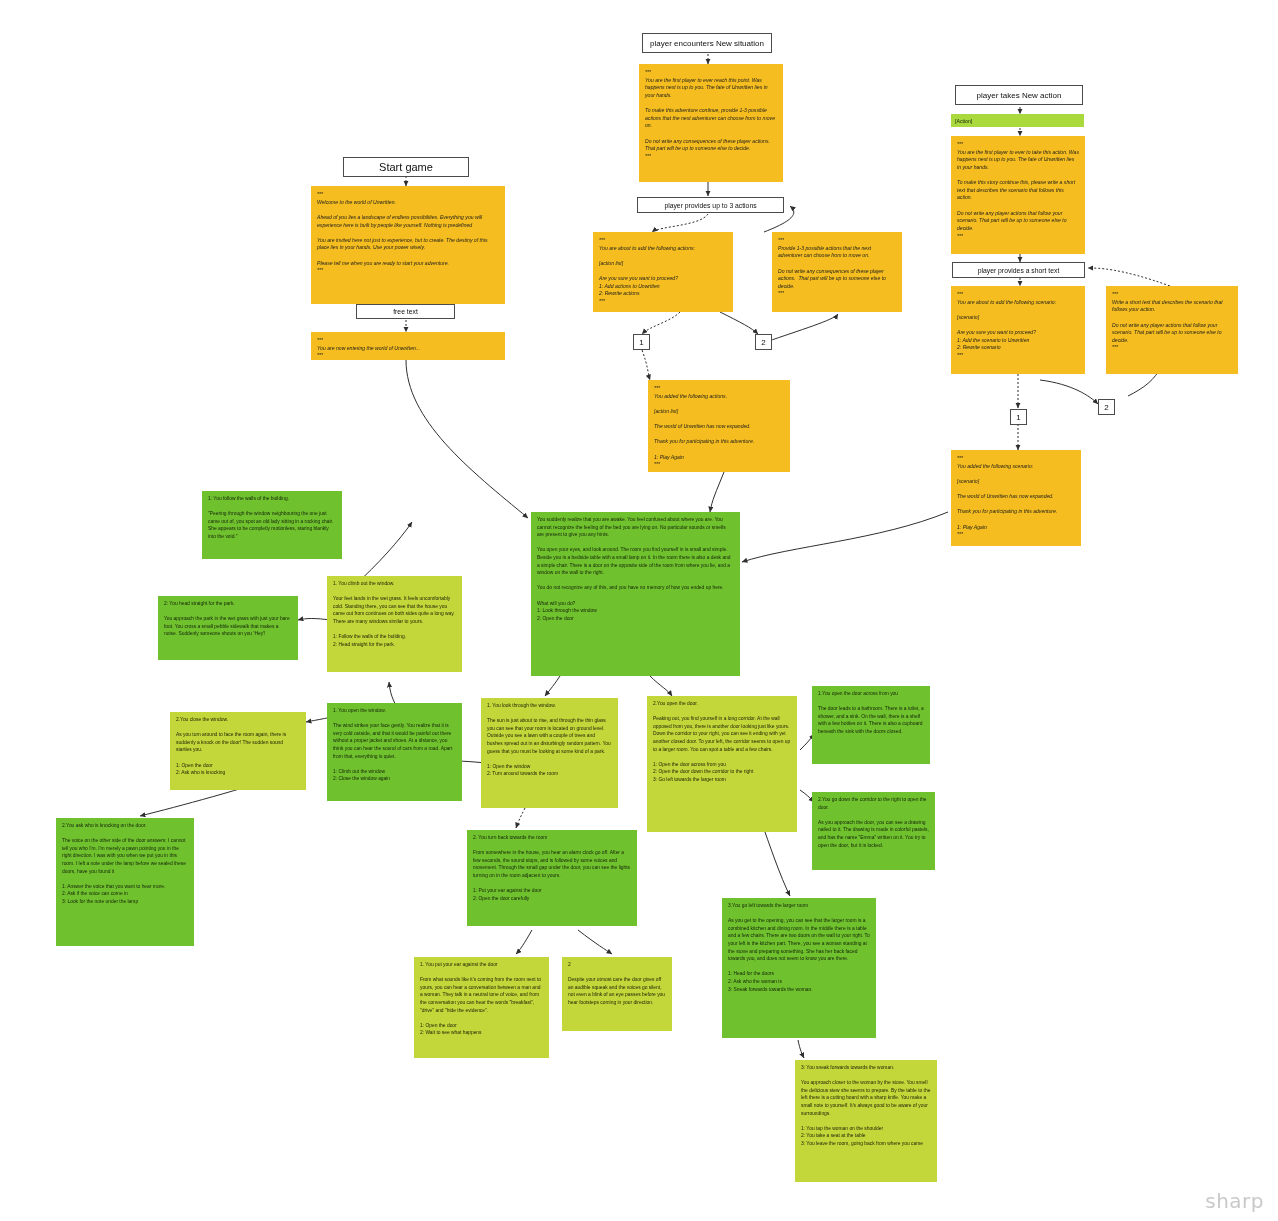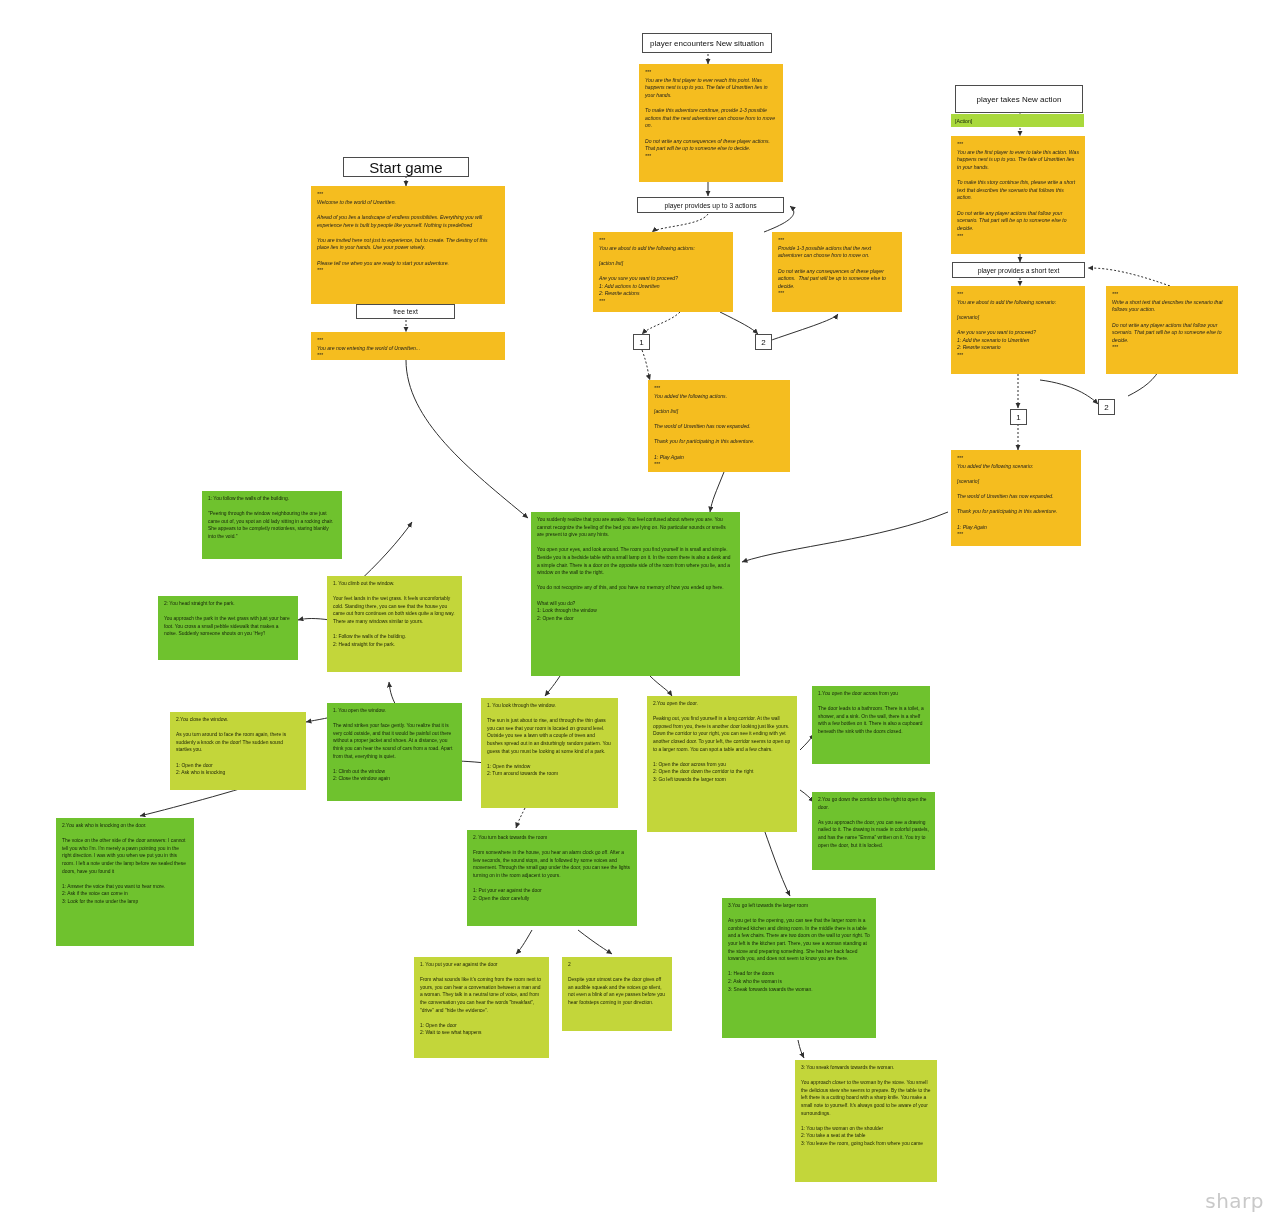--- a/index.html
+++ b/index.html
@@ -13,21 +13,21 @@
   svg#wires{position:absolute;left:0;top:0;width:1278px;height:1221px;pointer-events:none;}
 
   .node{position:absolute;box-sizing:border-box;}
 
   
   .hdr{
     background:#ffffff;border:1.4px solid #4b4b4b;
     display:flex;align-items:center;justify-content:center;
     text-align:center;color:#111;
   }
-  .hdr.big{font-size:15px;}
+  .hdr.big{font-size:11px;}
   .hdr.small{font-size:6.8px;}
   .hdr.tiny{font-size:8px;}
 
   
   .yellow{
     background:#f5bd1f;color:#1d1d1d;
     font-style:italic;font-size:5.1px;line-height:1.5;
     padding:5px 6px 4px 6px;white-space:pre-wrap;
     overflow:hidden;
   }
@@ -186,21 +186,21 @@
 
 [action list]
 
 The world of Unwritten has now expanded.
 
 Thank you for participating in this adventure.
 
 1: Play Again
 ***</div>
 
-  <div class="node hdr tiny" style="left:955px;top:85px;width:128px;height:28px;text-align:center;">
+  <div class="node hdr tiny" style="left:955px;top:85px;width:128px;height:20px;text-align:center;">
     <span>player takes New action</span>
   </div>
 
   <div class="node actionbar" style="left:951px;top:114px;width:133px;height:13px;">
     <span>[Action]</span>
   </div>
 
   <div class="node yellow" style="left:951px;top:136px;width:134px;height:118px;">***
 You are the first player to ever to take this action. Was happens next is up to you. The fate of Unwritten lies in your hands.
 

